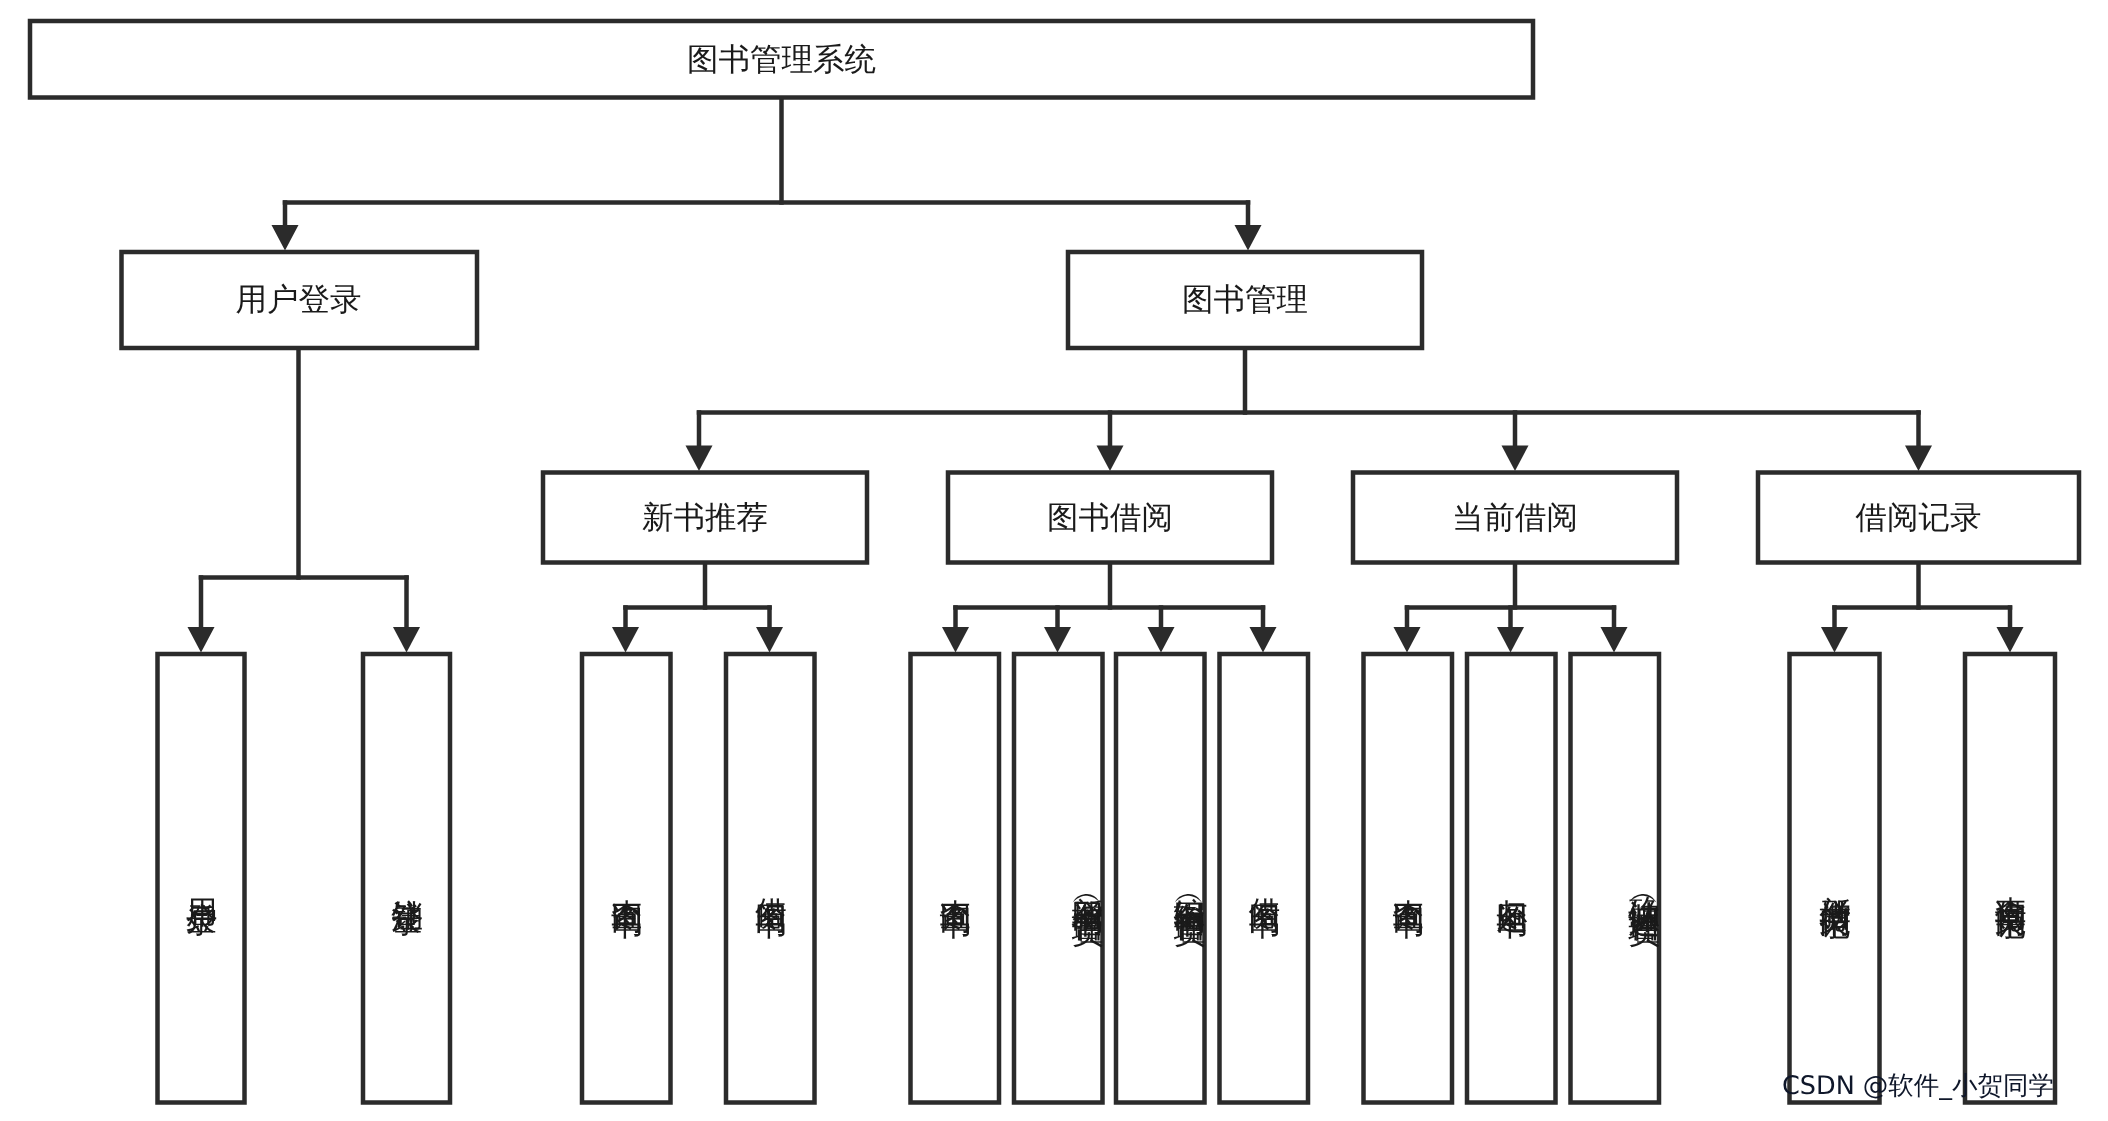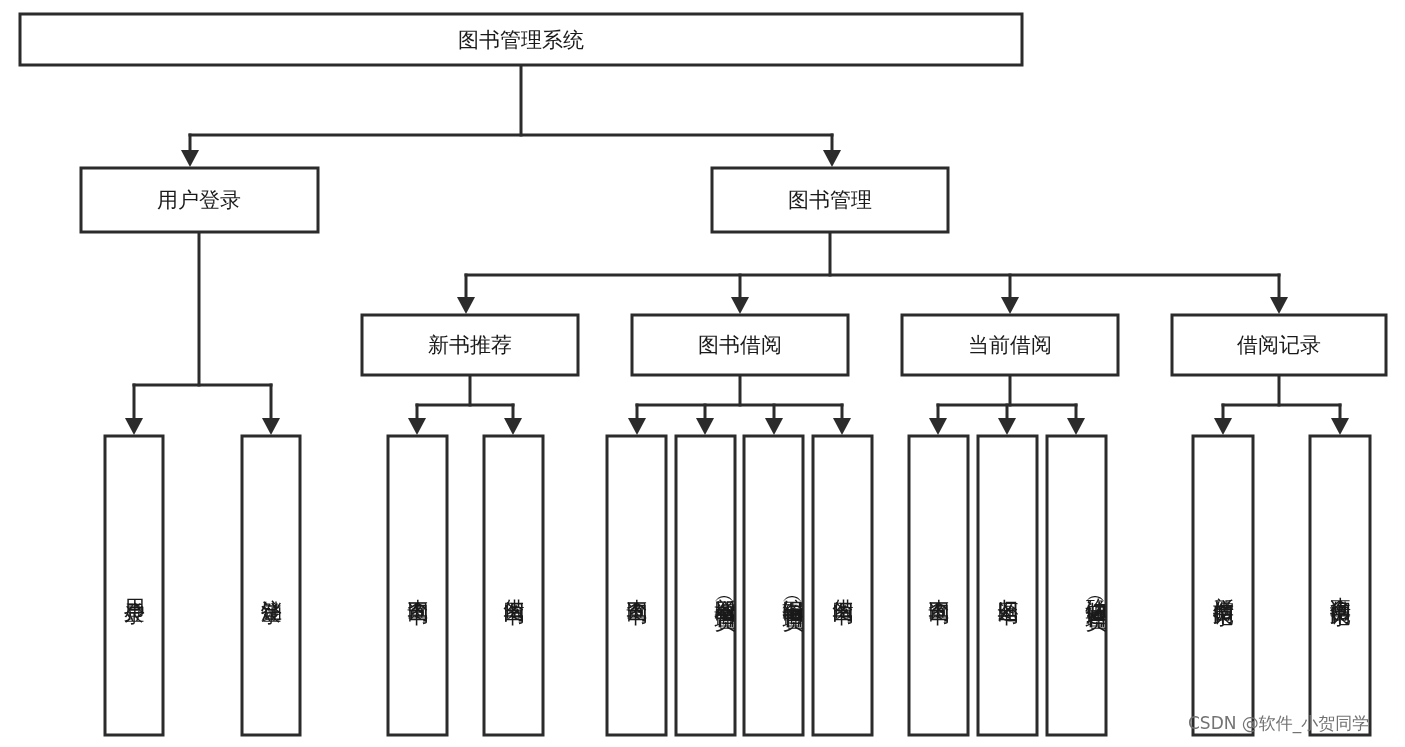--- a/index.html
+++ b/index.html
@@ -26,21 +26,21 @@
     letter-spacing:2px;
     line-height:1;
     display:flex;align-items:flex-start;justify-content:center;
     white-space:nowrap;
     pointer-events:none;
   }
   .leaf-label.centered{align-items:center;}
   .watermark{
     position:absolute;
     font-family:"DejaVu Sans","Liberation Sans",sans-serif;
-    font-size:17px;color:#737373;
+    font-size:17px;color:#0f172a;
     left:1188px;top:712px;white-space:nowrap;
   }
 </style>
 </head>
 <body>
 
 <div id="diagram-root">
 
   <svg class="flow" viewBox="0 0 1405 747">
     <defs>

